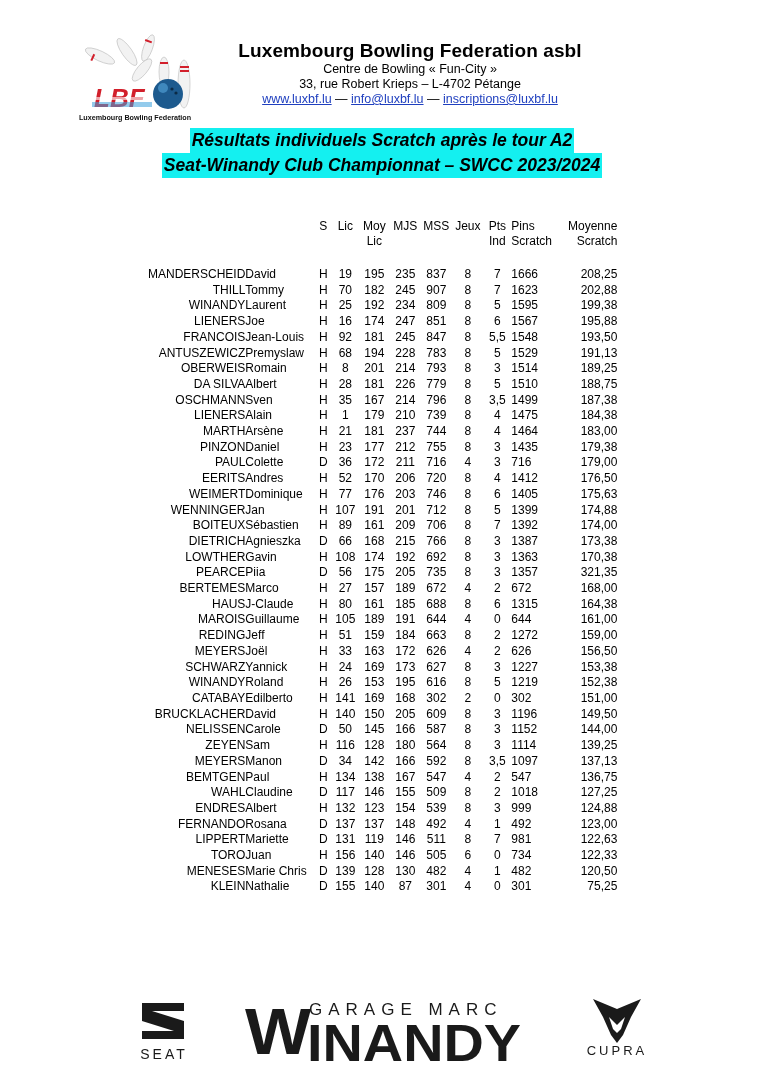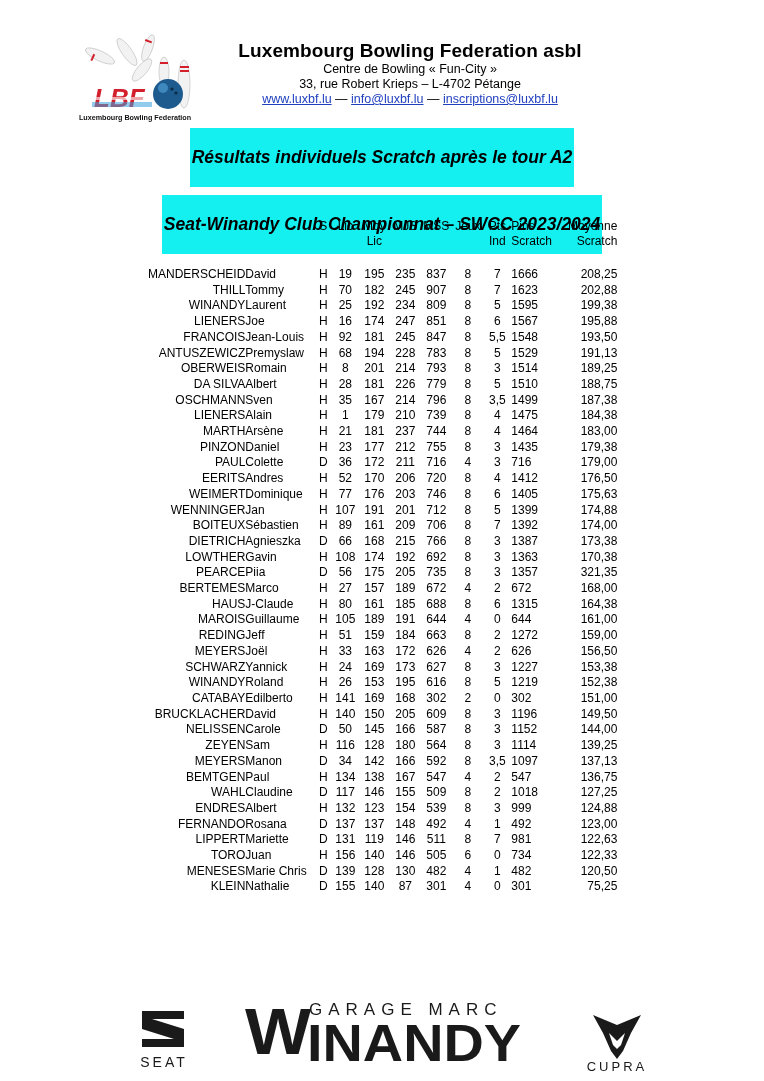--- a/index.html
+++ b/index.html
@@ -6,41 +6,41 @@
   body { width: 764px; height: 1081px; position: relative; overflow: hidden;
          font-family: "Liberation Sans", sans-serif; color: #000; }
   .logo { position: absolute; left: 72px; top: 34px; width: 126px; height: 88px; }
   .org { position: absolute; left: 210px; top: 40px; width: 400px; text-align: center; }
   .org-name { font-size: 19px; font-weight: bold; letter-spacing: 0.1px; line-height: 22px; }
   .org-line { font-size: 12.5px; line-height: 15px; }
   .org-links { font-size: 12.5px; line-height: 15px; }
   .org-links a { color: #1f3fbf; text-decoration: underline; }
   .titles { position: absolute; left: 0; width: 764px; text-align: center; top: 128px; }
   .title { display: inline-block; background: #14f0f0; font-weight: bold; font-style: italic;
-           font-size: 17.5px; line-height: 25px; padding: 17px 2px; margin-bottom: 8px; }
+           font-size: 17.5px; line-height: 25px; padding: 0 2px; margin-bottom: 0; }
   table.results { position: absolute; left: 148px; top: 219px; border-collapse: collapse;
                   font-size: 12px; }
   table.results td, table.results th { padding: 0; height: 15.7px; line-height: 15.7px;
                   font-weight: normal; white-space: nowrap; }
   table.results thead th { vertical-align: top; line-height: 15px; height: 48px; }
   .c-last { width: 96px; text-align: right; }
   .c-first { width: 69px; text-align: left; }
   .c-s { width: 18px; text-align: center; }
   .c-lic { width: 26px; text-align: center; }
   .c-moy { width: 32px; text-align: center; }
   .c-mjs { width: 30px; text-align: center; }
   .c-mss { width: 32px; text-align: center; }
   .c-jeux { width: 31px; text-align: center; }
   .c-pts { width: 28px; text-align: center; }
   .c-pins { width: 48px; text-align: left; }
   .c-avg { width: 58px; text-align: right; }
   .sponsors { position: absolute; top: 995px; left: 0; width: 764px; height: 70px; }
-  .seat { position: absolute; left: 122px; top: 12px; width: 84px; height: 62px; }
+  .seat { position: absolute; left: 122px; top: 4px; width: 84px; height: 62px; }
   .winandy { position: absolute; left: 245px; top: 0; width: 280px; height: 68px; }
-  .cupra { position: absolute; left: 565px; top: 16px; width: 105px; height: 62px; }
+  .cupra { position: absolute; left: 565px; top: 0; width: 105px; height: 62px; }
 </style>
 </head>
 <body>
 
 <div class="logo">
   <svg width="126" height="88" viewBox="0 0 126 88">
 
     <g fill="#f2f2f2" stroke="#bbb" stroke-width="0.6">
       <ellipse cx="28" cy="22" rx="16" ry="5" transform="rotate(25 28 22)"></ellipse>
       <ellipse cx="55" cy="18" rx="5" ry="16" transform="rotate(-35 55 18)"></ellipse>

